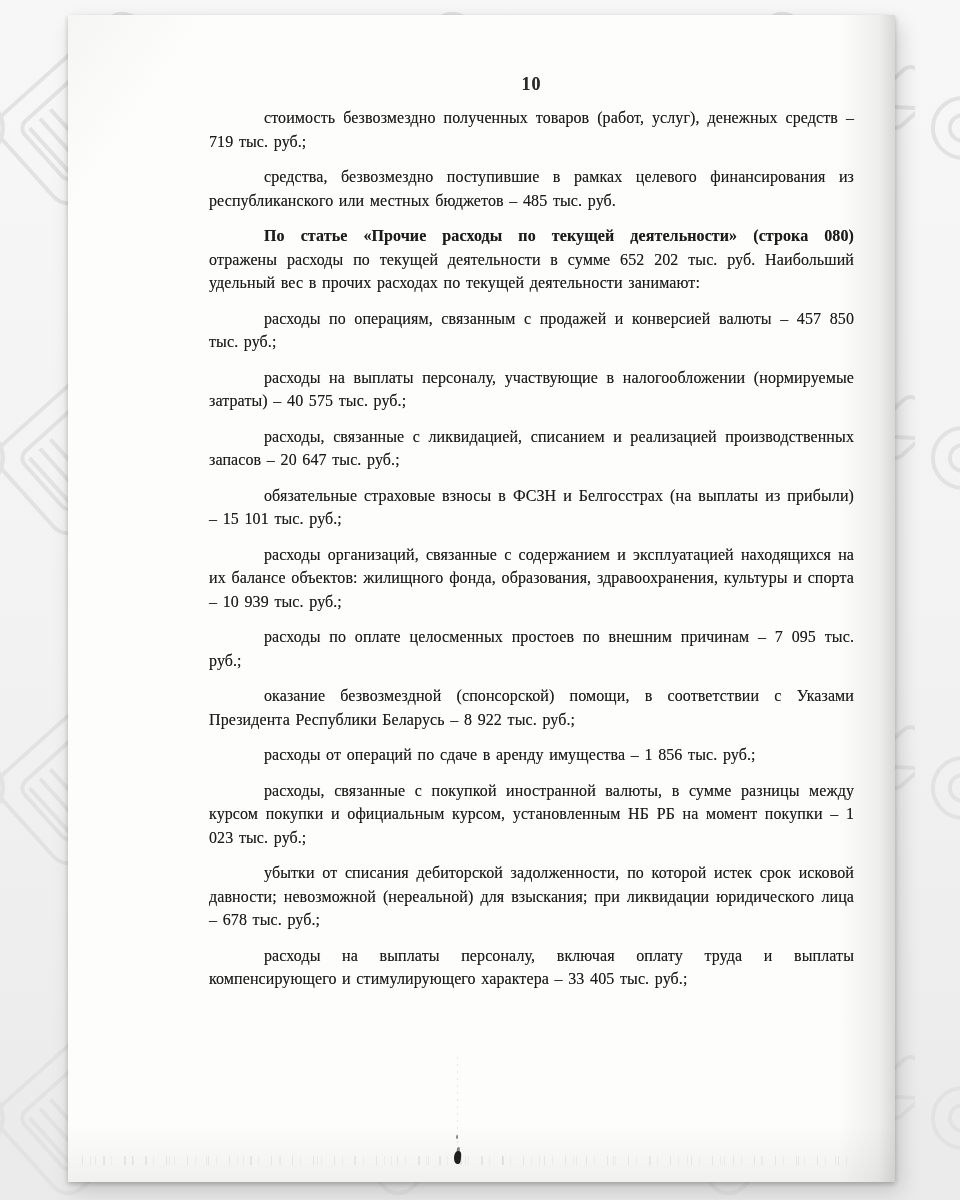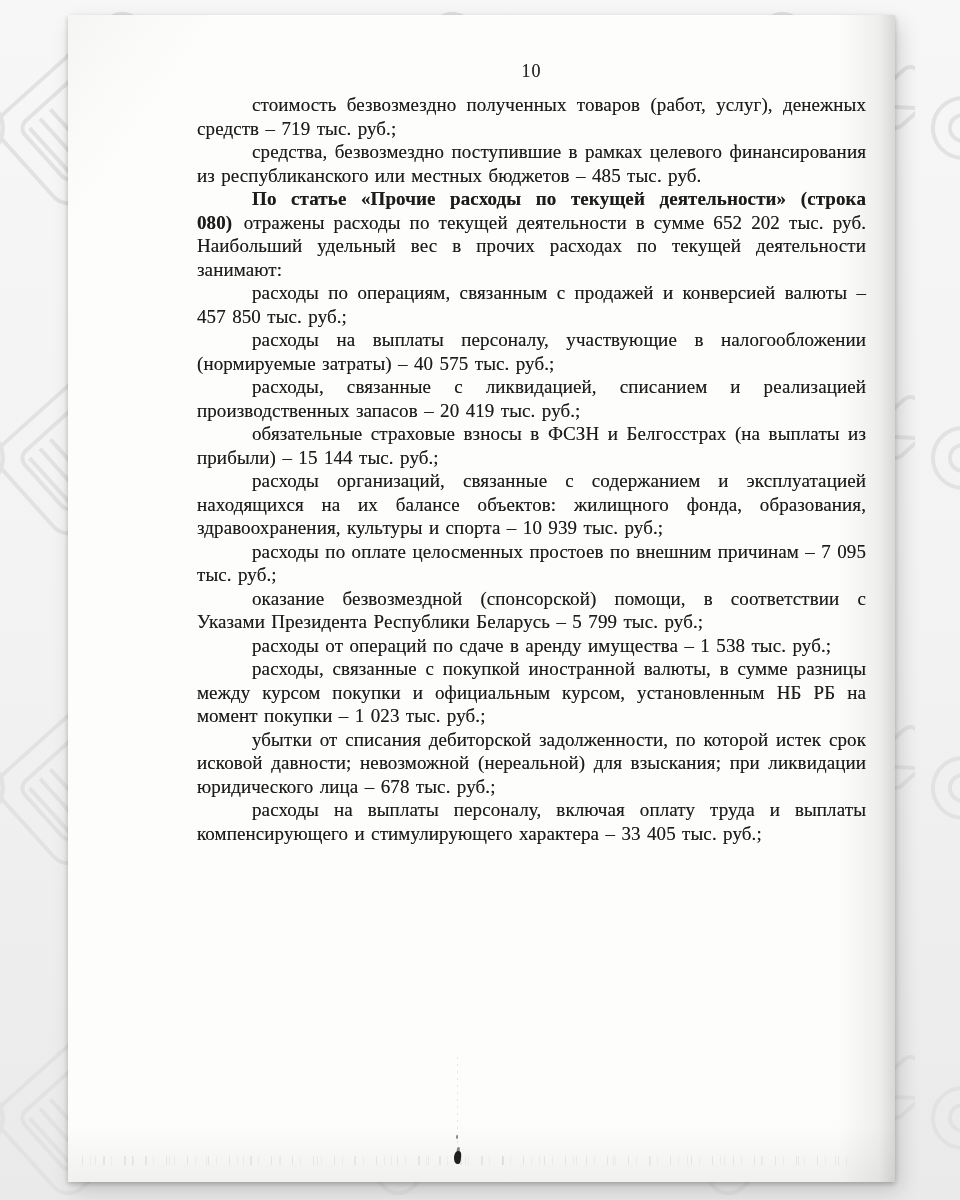--- a/index.html
+++ b/index.html
@@ -31,36 +31,37 @@
       1px 2px 5px rgba(0,0,0,0.12);
   }
 
   .text-col {
     margin-left: 129px;
     margin-right: 29px;
     color: #1d1c1c;
   }
 
   .page-number {
-    padding-top: 46px;
+    padding-top: 59px;
     text-align: center;
     font-size: 18px;
     line-height: 20px;
     letter-spacing: 1px;
     color: #2a2a2a;
     text-shadow: 0 0 0.5px rgba(30,30,30,0.6);
+    font-weight: bold;
   }
 
   .page-body { margin-top: 12px; }
 
   .para {
-    margin: 0;
+    margin: 12px;
     text-align: justify;
     text-indent: 55px;
-    font-size: 19px;
+    font-size: 16px;
     line-height: 23.5px;
     letter-spacing: 0.1px;
     word-spacing: 1.5px;
     color: #1d1c1c;
     text-shadow: 0 0 0.5px rgba(25,25,25,0.55);
   }
   .run { font-weight: normal; }
   .run.bold { font-weight: 700; word-spacing: 4px; }
 
   
@@ -122,26 +123,26 @@
 
   <div class="page">
     <div class="text-col">
       <div class="page-number">10</div>
       <div class="page-body">
           <p class="para"><span class="run">стоимость безвозмездно полученных товаров (работ, услуг), денежных средств – 719 тыс. руб.;</span></p>
           <p class="para"><span class="run">средства, безвозмездно поступившие в рамках целевого финансирования из республиканского или местных бюджетов – 485 тыс. руб.</span></p>
           <p class="para"><span class="run bold">По статье «Прочие расходы по текущей деятельности» (строка 080) </span><span class="run">отражены расходы по текущей деятельности в сумме 652 202 тыс. руб. Наибольший удельный вес в прочих расходах по текущей деятельности занимают:</span></p>
           <p class="para"><span class="run">расходы по операциям, связанным с продажей и конверсией валюты – 457 850 тыс. руб.;</span></p>
           <p class="para"><span class="run">расходы на выплаты персоналу, участвующие в налогообложении (нормируемые затраты) – 40 575 тыс. руб.;</span></p>
-          <p class="para"><span class="run">расходы, связанные с ликвидацией, списанием и реализацией производственных запасов – 20 419 тыс. руб.;</span></p>
-          <p class="para"><span class="run">обязательные страховые взносы в ФСЗН и Белгосстрах (на выплаты из прибыли) – 15 144 тыс. руб.;</span></p>
+          <p class="para"><span class="run">расходы, связанные с ликвидацией, списанием и реализацией производственных запасов – 20 647 тыс. руб.;</span></p>
+          <p class="para"><span class="run">обязательные страховые взносы в ФСЗН и Белгосстрах (на выплаты из прибыли) – 15 101 тыс. руб.;</span></p>
           <p class="para"><span class="run">расходы организаций, связанные с содержанием и эксплуатацией находящихся на их балансе объектов: жилищного фонда, образования, здравоохранения, культуры и спорта – 10 939 тыс. руб.;</span></p>
           <p class="para"><span class="run">расходы по оплате целосменных простоев по внешним причинам  – 7 095 тыс. руб.;</span></p>
-          <p class="para"><span class="run">оказание безвозмездной (спонсорской) помощи, в соответствии с Указами Президента Республики Беларусь – 5 799 тыс. руб.;</span></p>
-          <p class="para"><span class="run">расходы от операций по сдаче в аренду имущества – 1 538 тыс. руб.;</span></p>
+          <p class="para"><span class="run">оказание безвозмездной (спонсорской) помощи, в соответствии с Указами Президента Республики Беларусь – 8 922 тыс. руб.;</span></p>
+          <p class="para"><span class="run">расходы от операций по сдаче в аренду имущества – 1 856 тыс. руб.;</span></p>
           <p class="para"><span class="run">расходы, связанные с покупкой иностранной валюты, в сумме разницы между курсом покупки и официальным курсом, установленным НБ РБ на момент покупки – 1 023 тыс. руб.;</span></p>
           <p class="para"><span class="run">убытки от списания дебиторской задолженности, по которой истек срок исковой давности; невозможной (нереальной) для взыскания; при ликвидации юридического лица – 678 тыс. руб.;</span></p>
           <p class="para"><span class="run">расходы на выплаты персоналу, включая оплату труда и выплаты компенсирующего и стимулирующего характера – 33 405 тыс. руб.;</span></p>
         </div>
     </div>
 
     <div class="scan-artifact-line"></div>
     <div class="scan-noise-band"></div>
     <div class="ink-dot"></div>
     <div class="ink-blot"></div>

